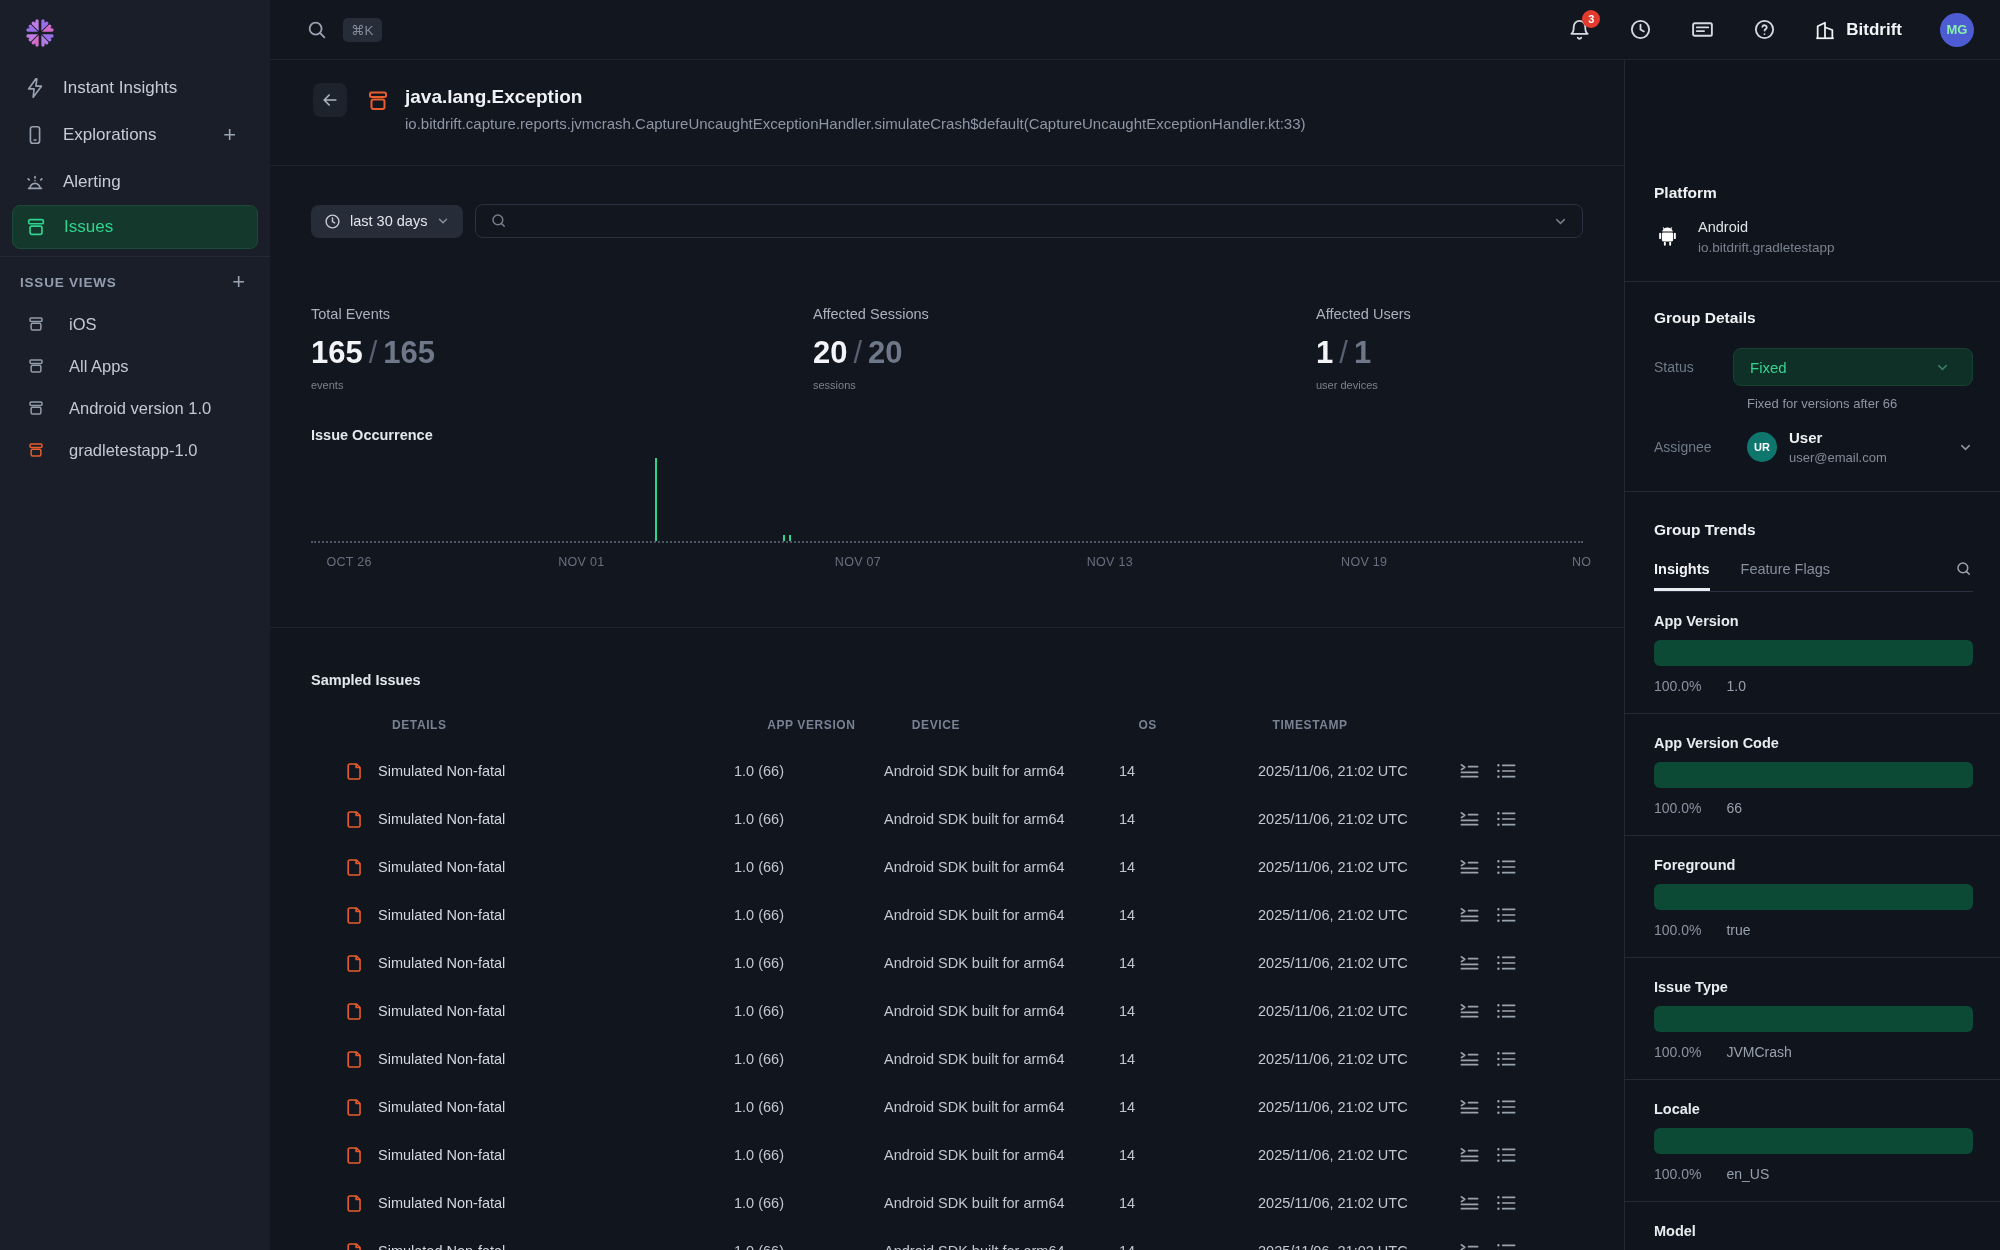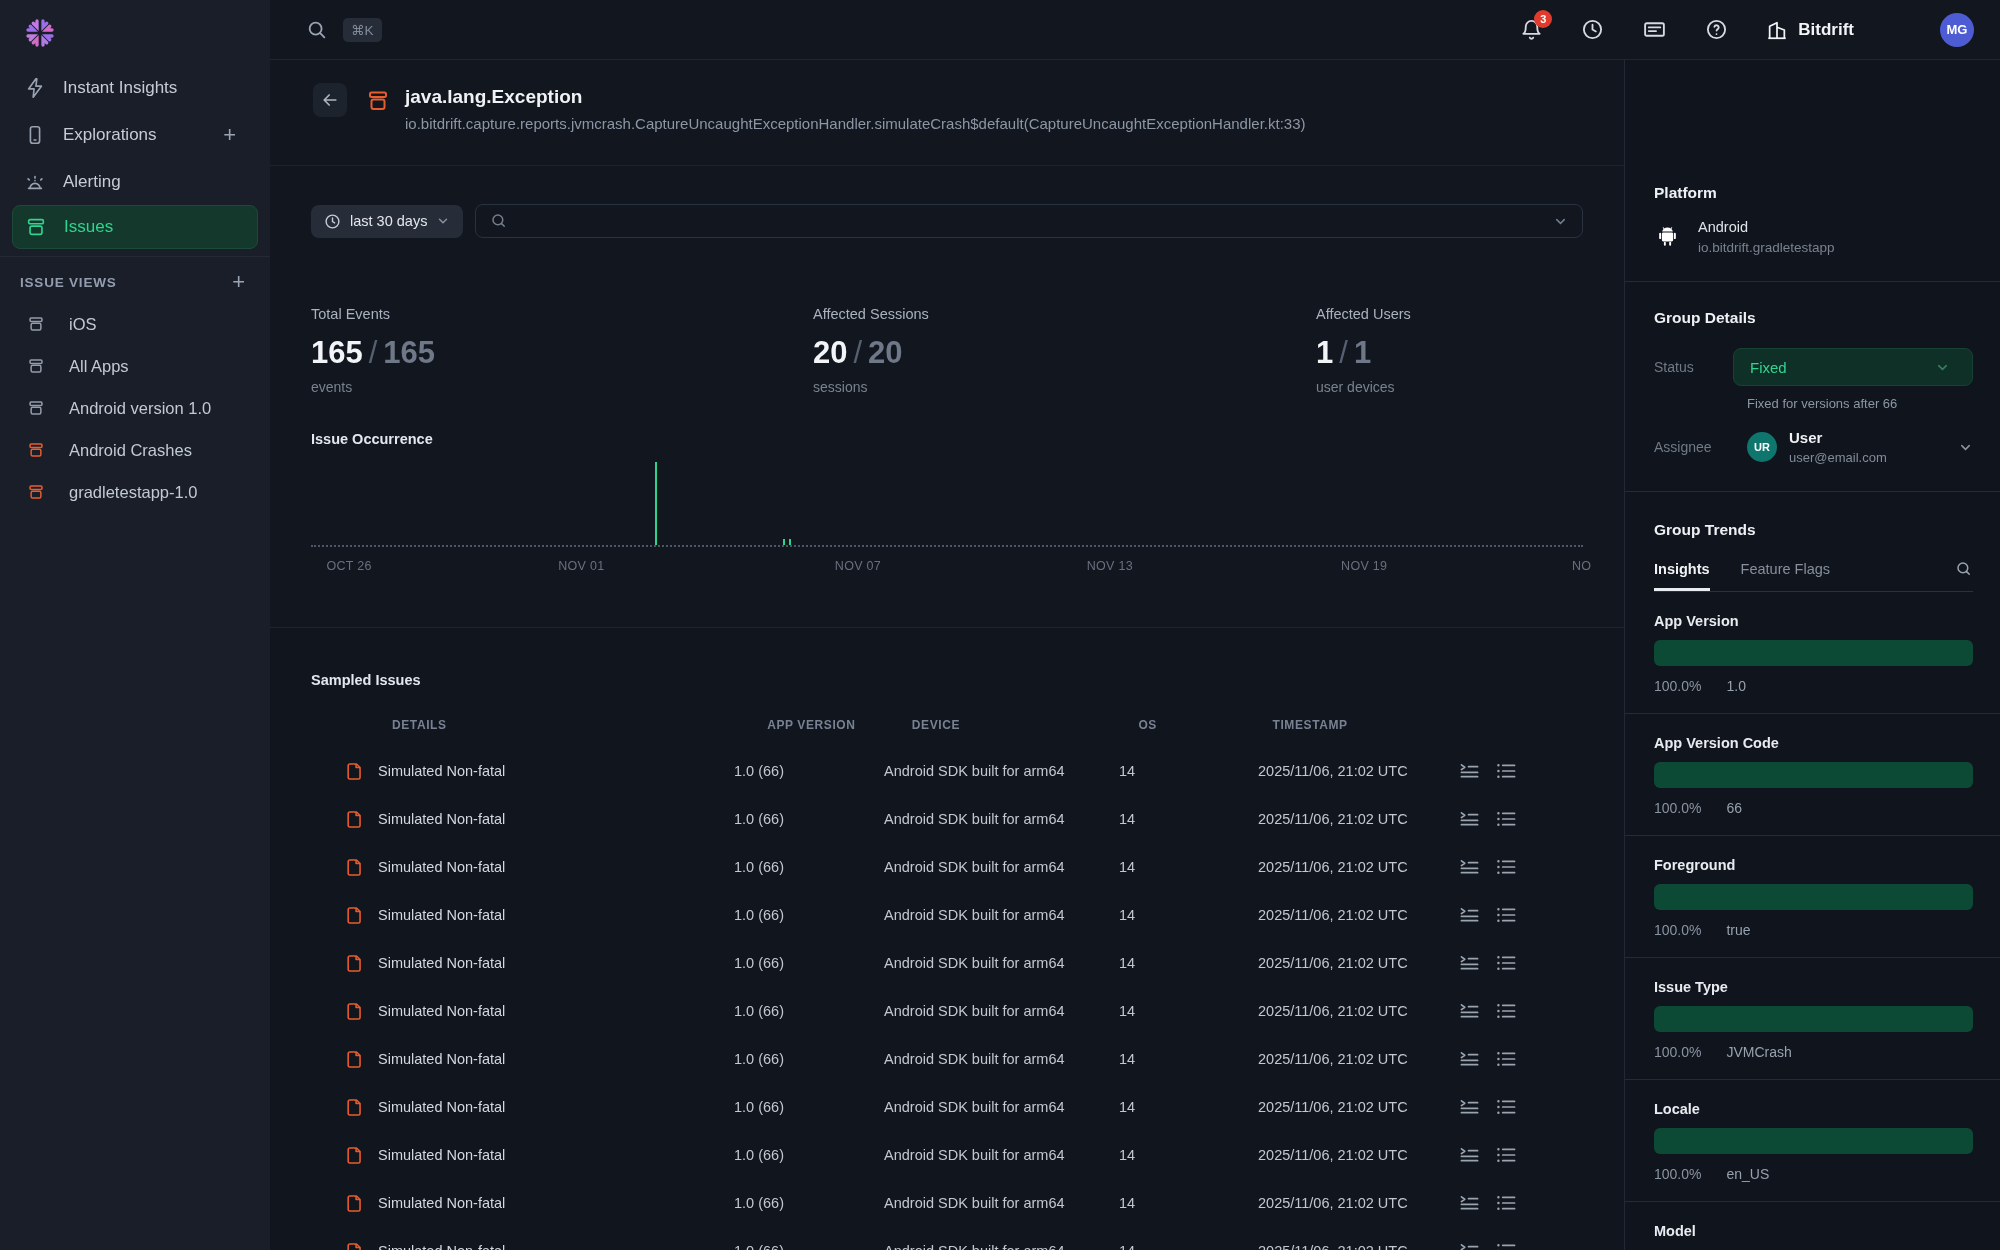--- a/index.html
+++ b/index.html
@@ -40,22 +40,22 @@
     font-size:13.5px; padding:4px 8px; }
   .tb-right { margin-left:auto; display:flex; align-items:center; gap:38px;
     margin-right:26px; color:#d6dae2; }
   .tb-ic { position:relative; cursor:pointer; }
   .badge { position:absolute; top:-8px; right:-9px; background:#e23b2e; color:#fff;
     min-width:18px; height:18px; border-radius:9px; font-size:11px; font-weight:700;
     display:flex; align-items:center; justify-content:center; padding:0 4px; }
   .brand { display:flex; align-items:center; gap:10px; font-size:17px;
     font-weight:700; color:#f2f4f7; cursor:pointer; }
   .avatar { width:34px; height:34px; border-radius:50%; background:#4e5cd4;
-    color:#ffffff; font-size:13px; font-weight:700; display:flex; align-items:center;
-    justify-content:center; cursor:pointer;margin-left:48px; }
+    color:#86efac; font-size:13px; font-weight:700; display:flex; align-items:center;
+    justify-content:center; cursor:pointer; }
 
   
   .main { position:absolute; left:270px; top:60px; width:1354px; bottom:0;
     background:#11151d; }
   .page-header { height:106px; background:#12161e; border-bottom:1px solid #1e242e;
     display:flex; align-items:flex-start; padding:17px 0 0 43px; }
   .back-btn { width:34px; height:34px; background:#1d232d; border-radius:8px;
     display:flex; align-items:center; justify-content:center; color:#aeb6c2;
     cursor:pointer; margin-top:6px; }
   .hdr-ic { margin:12px 0 0 19px; color:#e85d2d; }
@@ -75,21 +75,21 @@
     color:#737d8c; cursor:text; }
   .search-field .grow { flex:1; }
 
   .stats-row { display:flex; padding-top:68px; }
   .stat { }
   .stat:nth-child(1){ width:502px; } .stat:nth-child(2){ width:503px; }
   .stat-label { font-size:14.5px; font-weight:500; color:#aab2bf; }
   .stat-num { margin-top:13px; font-size:31px; font-weight:700; color:#f2f4f7; }
   .stat-num .sep { color:#566070; font-weight:400; padding:0 6px; }
   .stat-num .tot { color:#6f7888; }
-  .stat-unit { margin-top:8px; font-size:14px; color:#79828f; }
+  .stat-unit { margin-top:8px; font-size:11px; color:#79828f; }
 
   .chart-title { margin-top:36px; font-size:14.5px; font-weight:600; color:#e4e8ee; }
   .plot { position:relative; height:88px; margin-top:12px;
     border-bottom:2px dotted #4d5666; }
   .chart-bar { position:absolute; bottom:0; width:2px; background:#2dd48f; }
   .ticks { position:relative; height:18px; margin-top:12px; }
   .tick { position:absolute; transform:translateX(-50%); font-size:12.5px;
     color:#68707f; letter-spacing:.3px; white-space:nowrap; }
 
   
@@ -242,29 +242,20 @@
       <div class="view-item">
         <span class="ic">
           <svg width="18" height="18" viewBox="0 0 24 24" fill="none" stroke="currentColor" stroke-width="2">
             <rect x="4" y="4" width="16" height="4.5" rx="1.5"></rect>
             <rect x="5.5" y="11" width="13" height="9" rx="2"></rect>
           </svg>
         </span>
         <span>Android version 1.0</span>
       </div>
 
-      <div class="view-item accent">
-        <span class="ic">
-          <svg width="18" height="18" viewBox="0 0 24 24" fill="none" stroke="currentColor" stroke-width="2">
-            <rect x="4" y="4" width="16" height="4.5" rx="1.5"></rect>
-            <rect x="5.5" y="11" width="13" height="9" rx="2"></rect>
-          </svg>
-        </span>
-        <span>Android Crashes</span>
-      </div>
 
       <div class="view-item accent">
         <span class="ic">
           <svg width="18" height="18" viewBox="0 0 24 24" fill="none" stroke="currentColor" stroke-width="2">
             <rect x="4" y="4" width="16" height="4.5" rx="1.5"></rect>
             <rect x="5.5" y="11" width="13" height="9" rx="2"></rect>
           </svg>
         </span>
         <span>gradletestapp-1.0</span>
       </div>

